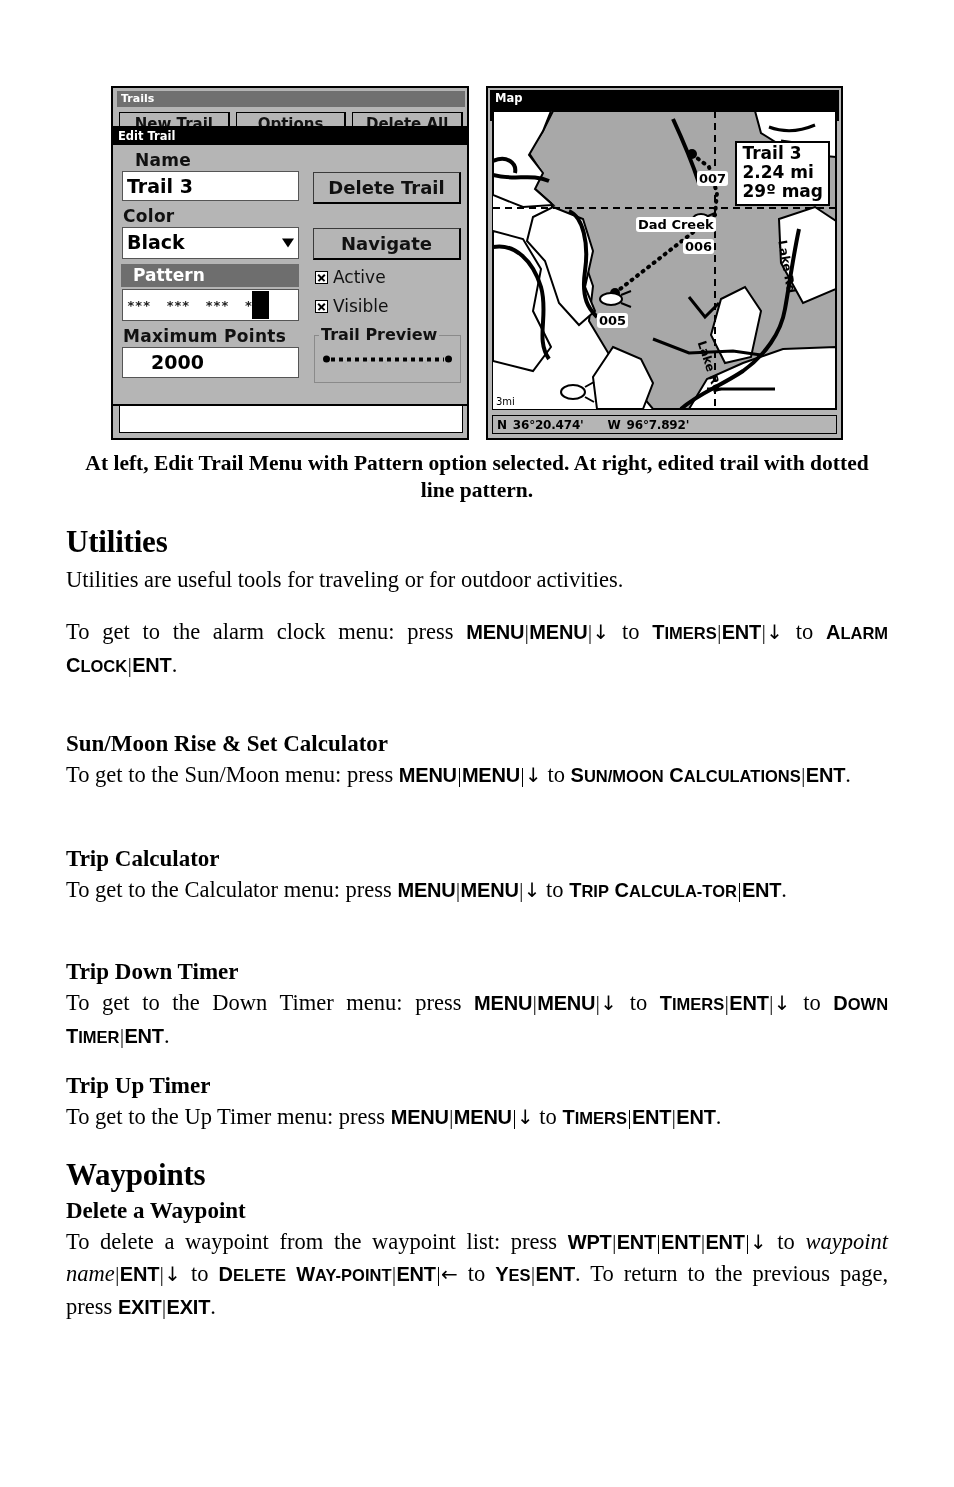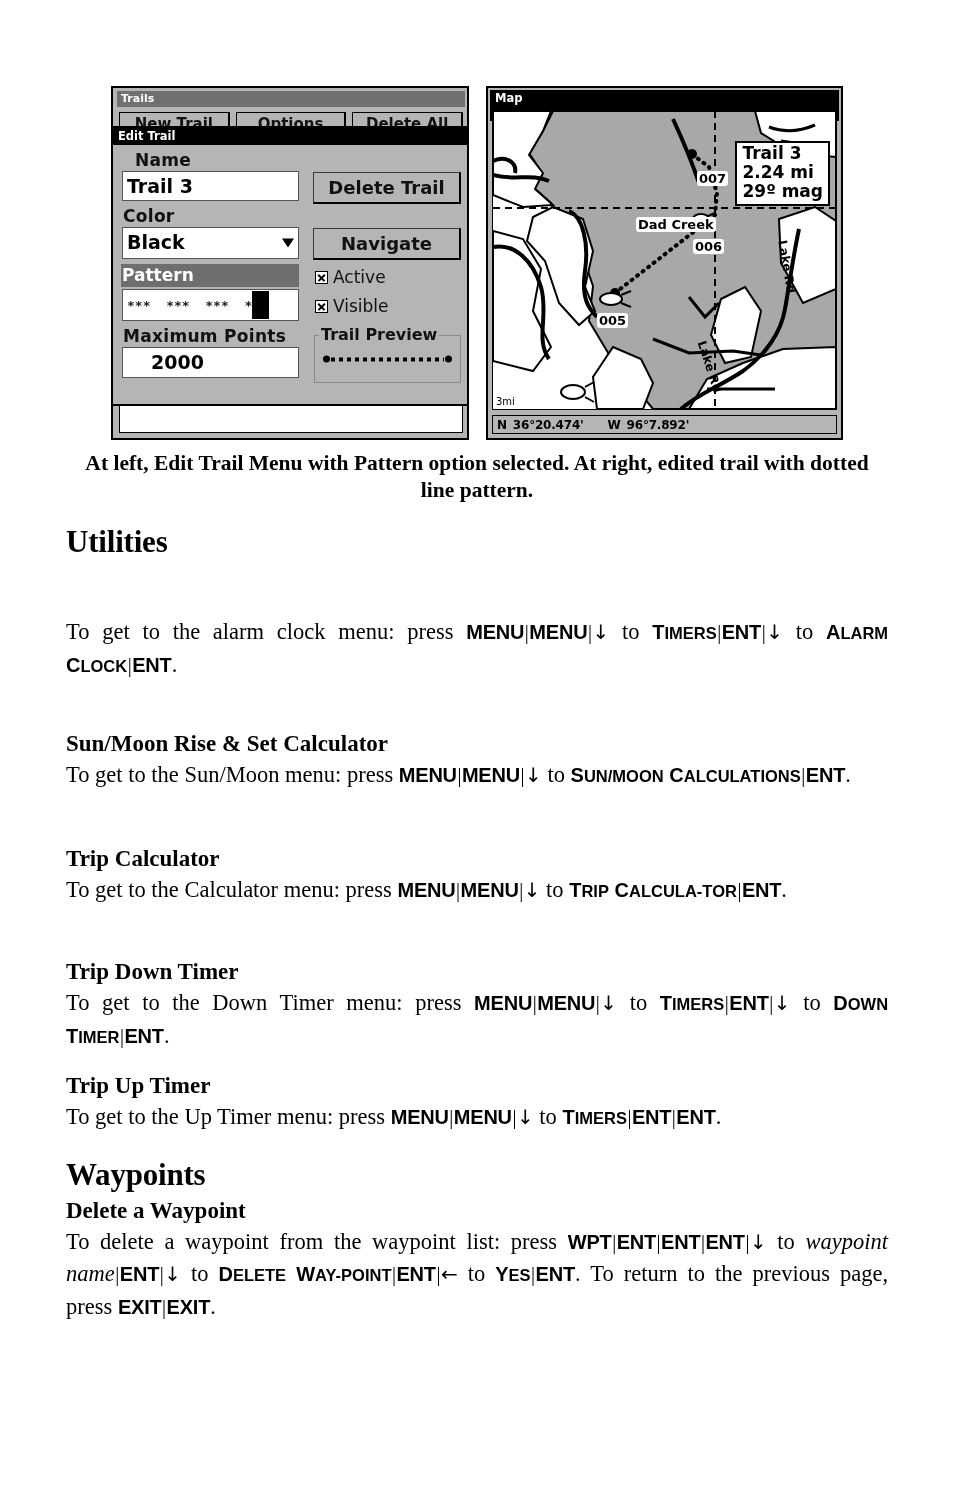--- a/index.html
+++ b/index.html
@@ -125,21 +125,21 @@
     overflow: hidden;
     white-space: nowrap;
   }
   .et-label-highlight {
     position: absolute;
     background: #6e6e6e;
     color: #ffffff;
     font-size: 17px;
     font-weight: bold;
     line-height: 22px;
-    padding-left: 1px;
+    padding-left: 12px;
     box-sizing: border-box;
     white-space: nowrap;
   }
   .et-button {
     position: absolute;
     background: #b5b5b5;
     border: 1px solid #3a3a3a;
     border-bottom: 2px solid #000;
     border-right: 2px solid #000;
     box-sizing: border-box;
@@ -504,21 +504,21 @@
       </svg>
 
       <div class="map-info-box">
         <div>Trail 3</div>
         <div>2.24 mi</div>
         <div>29º mag</div>
       </div>
 
       <div class="map-label" style="left:143px; top:106px;">Dad Creek</div>
       <div class="map-label" style="left:204px; top:60px;">007</div>
-      <div class="map-label" style="left:200px; top:128px;">006</div>
+      <div class="map-label" style="left:190px; top:128px;">006</div>
       <div class="map-label" style="left:104px; top:202px;">005</div>
 
       <div class="road-label-v" style="left:296px; top:128px; transform:rotate(80deg); transform-origin:left top;">Lake Rd</div>
       <div class="road-label-v" style="left:215px; top:228px; transform:rotate(72deg); transform-origin:left top;">Lake Rd</div>
 
       <div class="map-scale">3mi</div>
     </div>
 
     <div id="map-status">
       <span>N</span>
@@ -527,20 +527,21 @@
       <span>W</span>
       <span>96°7.892'</span>
     </div>
   </div>
 </div>
 
 <div class="caption">At left, Edit Trail Menu with Pattern option selected. At right, edited trail with dotted line pattern.</div>
 
 <div class="body-col" style="top:524px;">
   <h1 class="sec">Utilities</h1>
+  <p class="body nojust">Utilities are useful tools for traveling or for outdoor activities.</p>
 </div>
 
 <div class="body-col" style="top:616px;">
   <p class="body"><span>To get to the alarm clock menu: press </span><span class="key">MENU</span><span class="bar">|</span><span class="key">MENU</span><span class="bar">|</span><span class="arrow">↓</span>
      <span>to</span>
      <span class="smcap"><span class="big">T</span><span>IMERS</span></span><span class="bar">|</span><span class="key">ENT</span><span class="bar">|</span><span class="arrow">↓</span>
      <span>to</span>
      <span class="smcap"><span class="big">A</span><span>LARM</span></span>
      <span class="smcap"><span class="big">C</span><span>LOCK</span></span><span class="bar">|</span><span class="key">ENT</span><span>.</span></p>
 </div>

